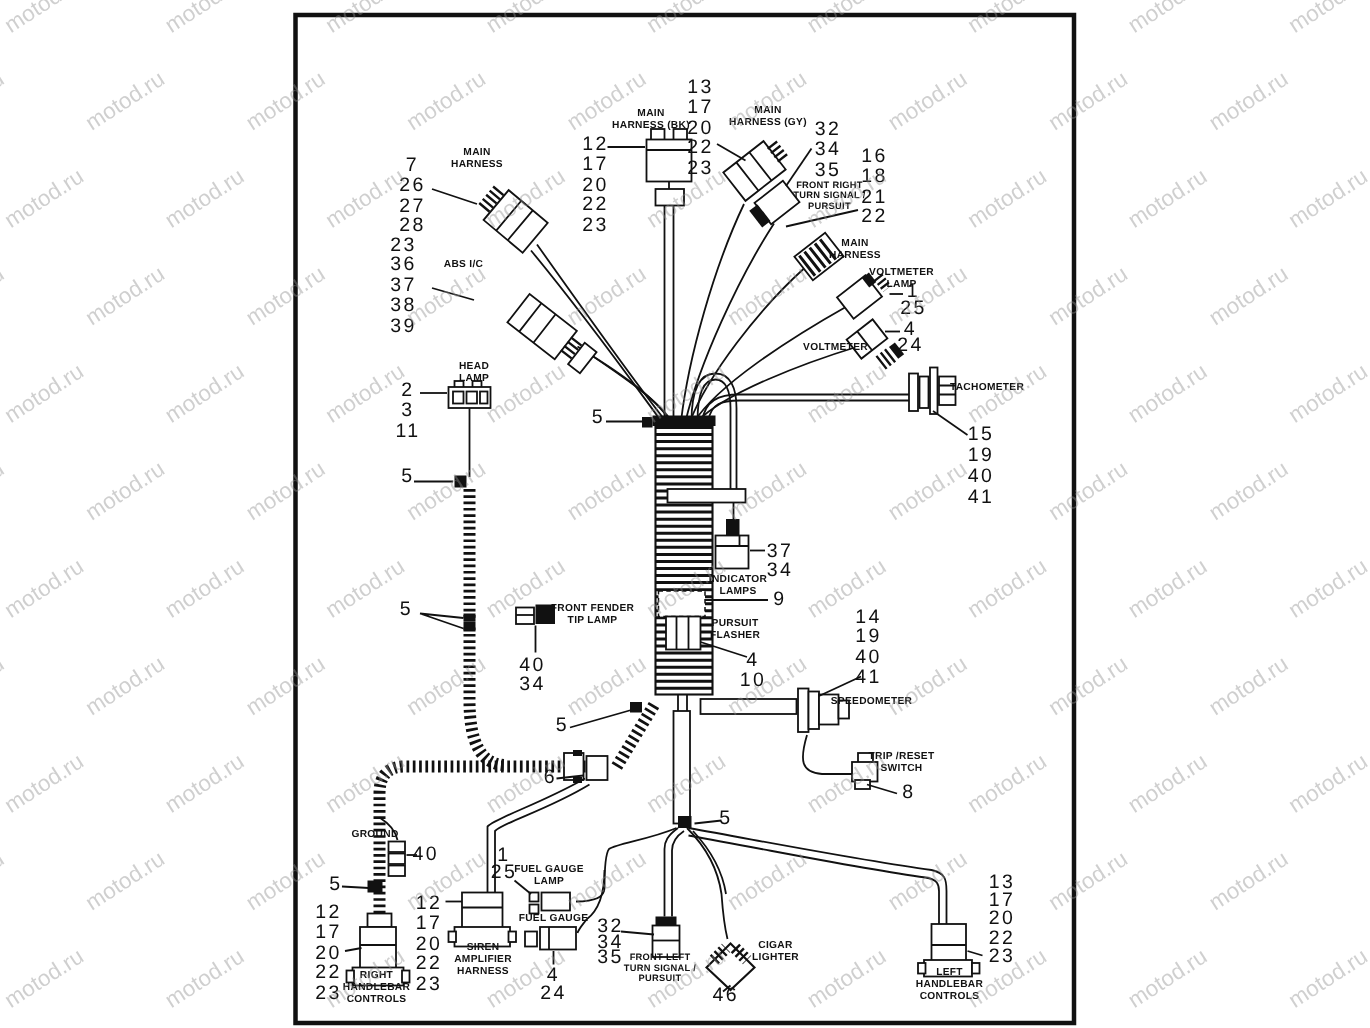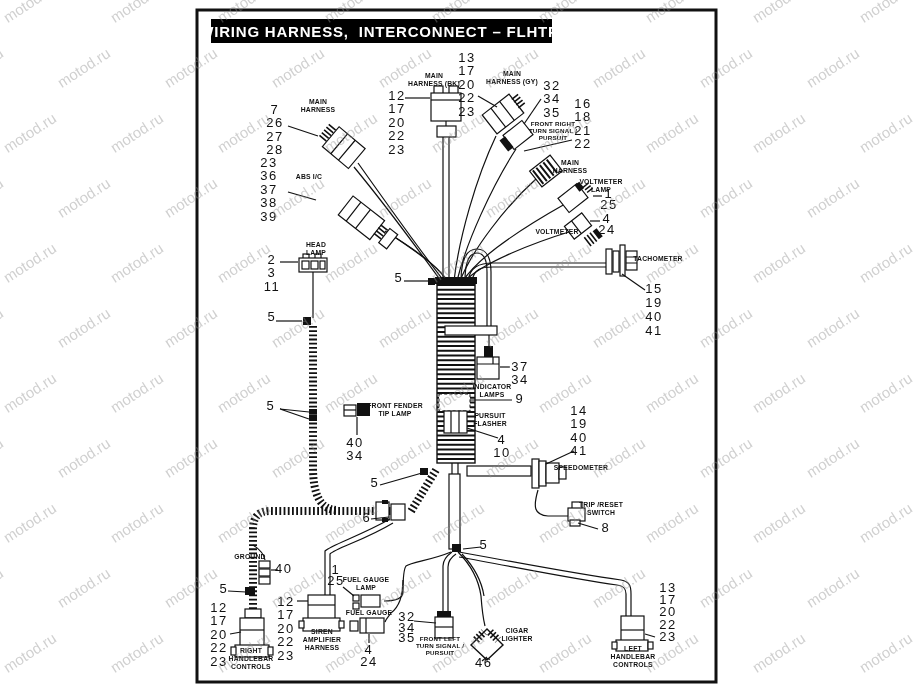--- a/index.html
+++ b/index.html
@@ -266,23 +266,20 @@
       <path class="ln" d="M230,634 L241,632"></path>
       <path class="ln" d="M297,601 L308,601"></path>
       <path class="ln" d="M369,634 L369,643"></path>
       <path class="ln" d="M414,621 L436,623"></path>
       <path class="ln" d="M482,661 L487,657"></path>
       <path class="ln" d="M655,637 L645,634"></path>
       <path class="ln" d="M578,523 L598,529"></path>
     </g>
   </svg>
 
-  <div class="titlebar">
-    <span>WIRING HARNESS,  INTERCONNECT – FLHTPI</span>
-  </div>
 
   <div class="labels">
 
     <div class="num" style="left:454px;top:51px">13
 17
 20
 22
 23</div>
     <div class="num" style="left:384px;top:89px">12
 17

